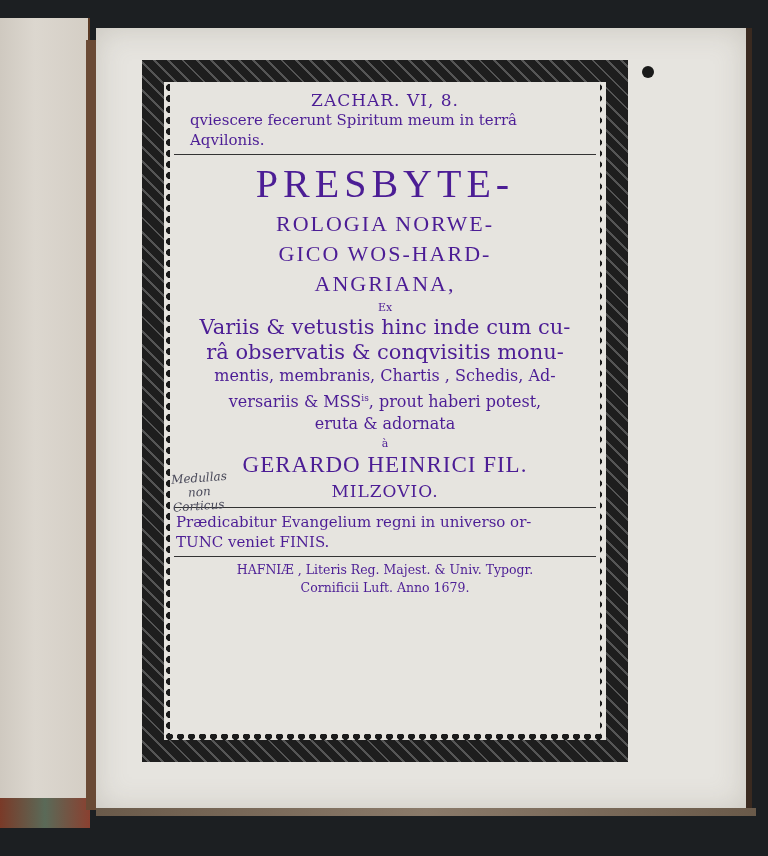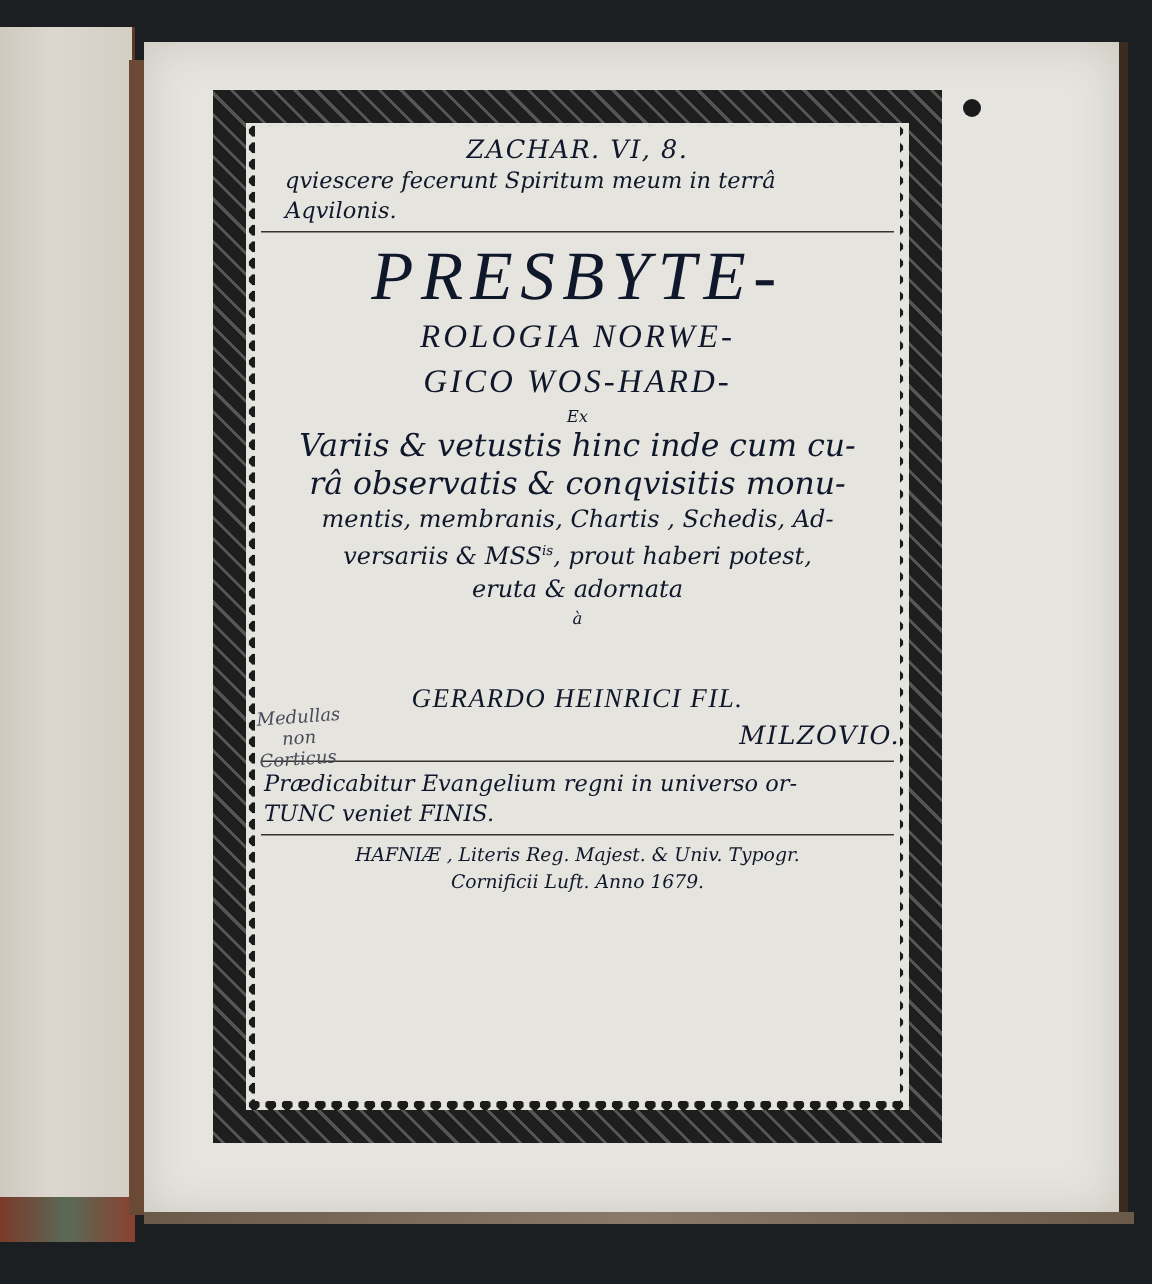--- a/index.html
+++ b/index.html
@@ -45,35 +45,34 @@
   }
   .frame-border {
     position:absolute; left:142px; top:60px; width:486px; height:702px;
     box-sizing:border-box;
     border:22px solid #262626;
     border-image: repeating-linear-gradient(45deg,#1e1e1e 0 4px,#555 4px 6px,#1e1e1e 6px 10px) 22;
   }
   .content {
     position:absolute; left:170px; top:84px; width:430px; height:650px;
     background:#e6e4df;
-    color:#0f172a;
+    color:#4c1d95;
     text-align:center;
-    font-style:italic;
   }
   .rule { border-top:1.5px solid #333; margin:4px 4px; }
   .ref { font-size:17px; letter-spacing:1px; margin-top:6px; line-height:20px; }
   .verse { font-size:15px; text-align:left; line-height:20px; padding:0 6px; }
   .verse .indent { padding-left:14px; display:block; }
-  .title-big { font-size:46px; letter-spacing:5px; line-height:50px; margin-top:2px; font-family:"Liberation Serif", serif; }
+  .title-big { font-size:40px; letter-spacing:5px; line-height:50px; margin-top:2px; font-family:"Liberation Serif", serif; }
   .title-mid { font-size:22px; letter-spacing:2px; line-height:30px; font-family:"Liberation Serif", serif; }
   .ex { font-size:11px; line-height:14px; margin-top:2px; }
   .body-big { font-size:21px; line-height:25px; text-align:center; padding:0 6px; }
   .body-mid { font-size:16px; line-height:22px; }
-  .author { font-size:18px; letter-spacing:1px; line-height:28px; font-family:"Liberation Serif", serif;margin-top:31px; }
-  .author-sub { font-size:17px; letter-spacing:1px; line-height:24px;text-align:right; }
+  .author { font-size:23px; letter-spacing:1px; line-height:28px; font-family:"Liberation Serif", serif; }
+  .author-sub { font-size:17px; letter-spacing:1px; line-height:24px; }
   .imprint { font-size:12.5px; line-height:18px; }
   .handnote {
     position:absolute; left:172px; top:470px; width:80px;
     font-family:"DejaVu Serif", serif; font-style:italic; font-size:12px;
     color:#4a4a5a; line-height:14px; transform:rotate(-4deg);
   }
 </style>
 </head>
 <body>
 
@@ -90,20 +89,21 @@
   <div class="ref">ZACHAR. VI, 8.</div>
   <div class="verse">
     <span class="indent">qviescere fecerunt Spiritum meum in terrâ</span>
     <span class="indent">Aqvilonis.</span>
   </div>
   <div class="rule"></div>
 
   <div class="title-big">PRESBYTE-</div>
   <div class="title-mid">ROLOGIA NORWE-</div>
   <div class="title-mid">GICO WOS-HARD-</div>
+  <div class="title-mid">ANGRIANA,</div>
 
   <div class="ex">Ex</div>
 
   <div class="body-big">Variis &amp; vetustis hinc inde cum cu-</div>
   <div class="body-big">râ observatis &amp; conqvisitis monu-</div>
   <div class="body-mid">mentis, membranis, Chartis , Schedis, Ad-</div>
   <div class="body-mid">
     <span>versariis &amp; MSS</span><sup style="font-size:9px">is</sup><span>, prout haberi potest,</span>
   </div>
   <div class="body-mid">eruta &amp; adornata</div>

